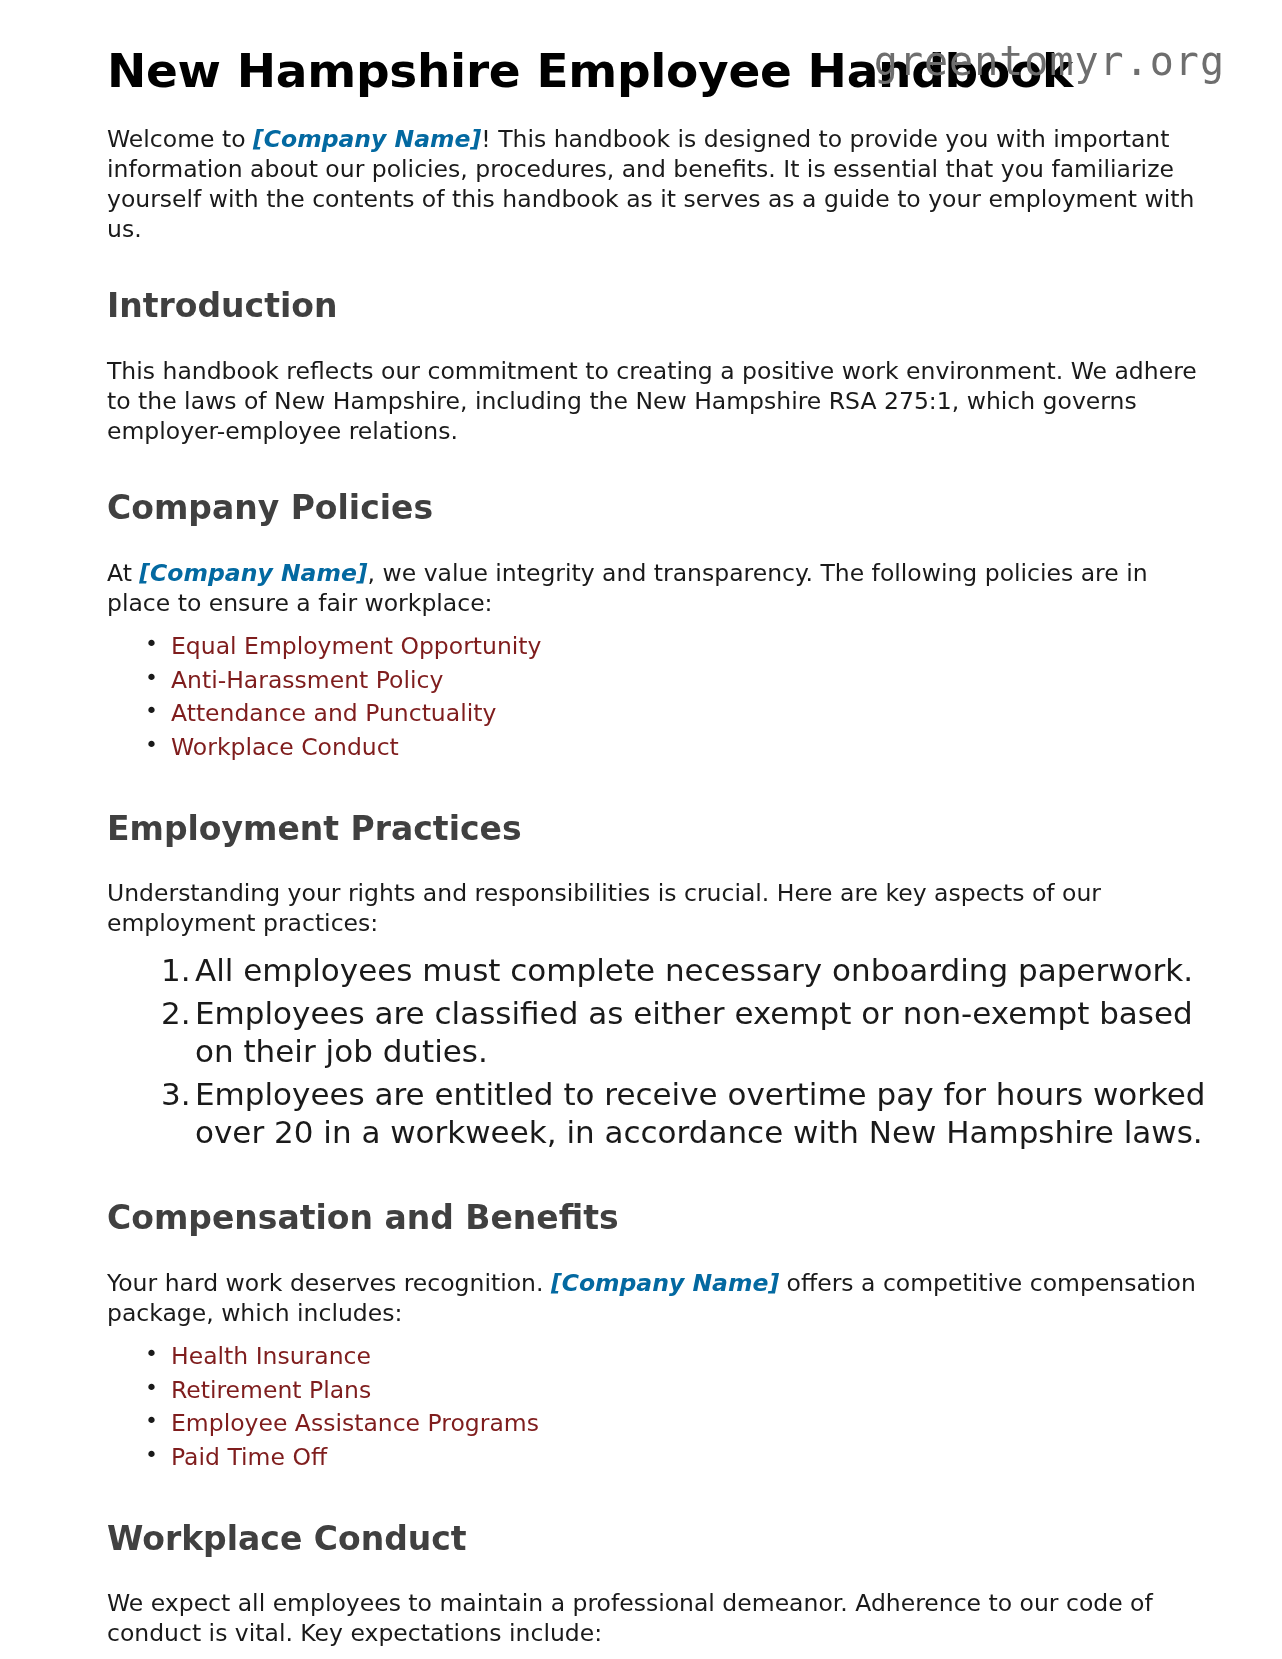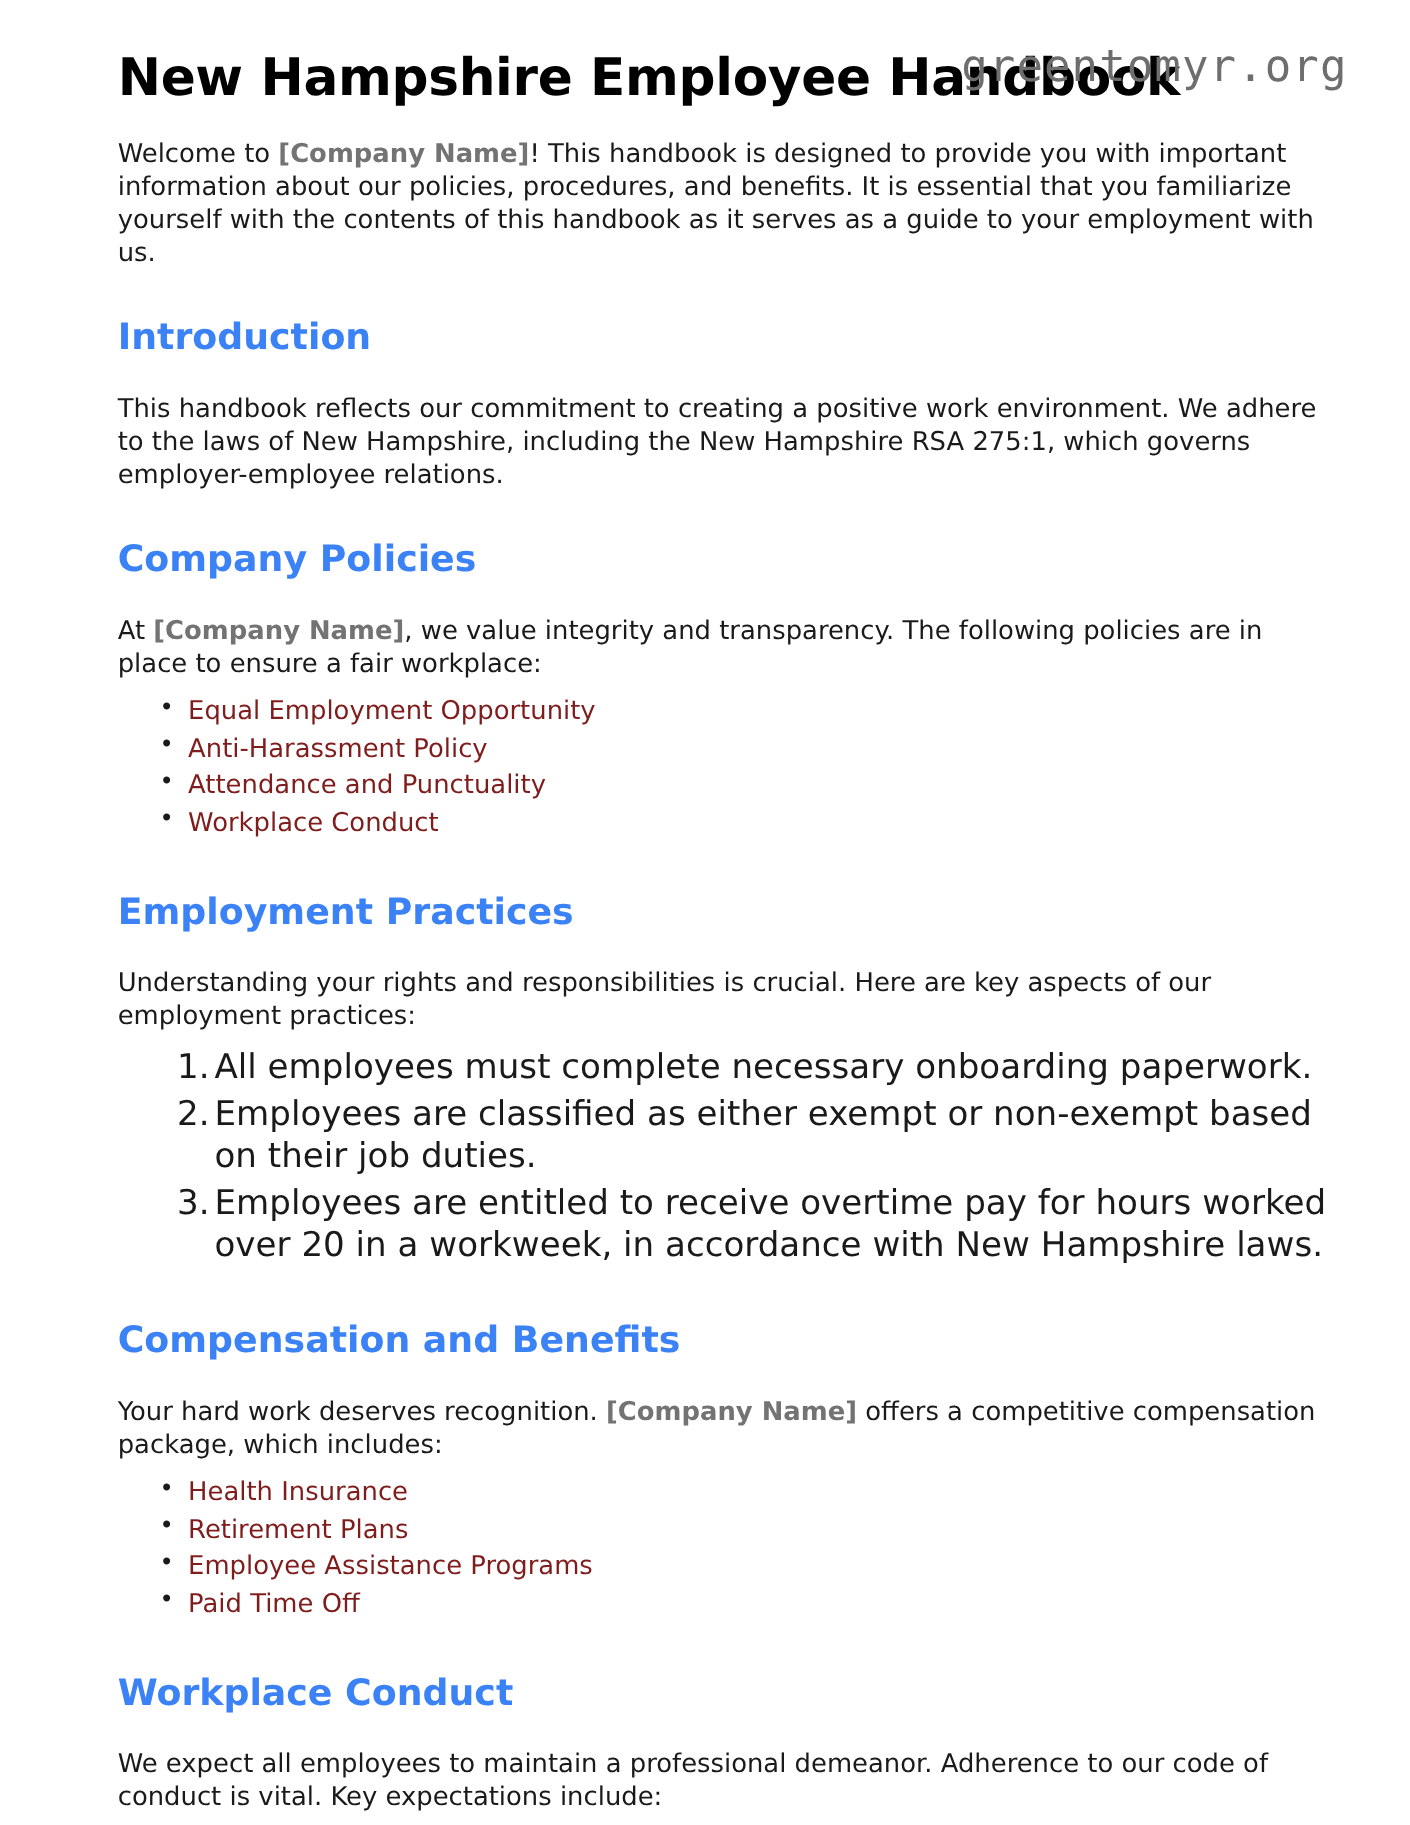--- a/index.html
+++ b/index.html
@@ -44,33 +44,34 @@
     padding-top: 44px;
     color: #000;
   }
   h2.section-title {
     font-size: 33px;
     font-weight: bold;
     line-height: 1.2;
     margin: 0;
     padding-top: 42px;
     padding-bottom: 4px;
-    color: #3b82f6;
+    color: #404040;
   }
   p.body-text {
     font-size: 23.5px;
     line-height: 1.28;
     margin: 0;
     padding-top: 26px;
     color: #1a1a1a;
     max-width: 1090px;
   }
   strong {
     font-weight: bold;
-    color: #737373;
+    color: #0369a1;
+    font-style: italic;
   }
   ul.bullets {
     margin: 0;
     padding: 14px 0 0 64px;
     list-style: none;
   }
   ul.bullets li {
     font-size: 23.5px;
     line-height: 1.22;
     padding: 0 0 5px 0;

